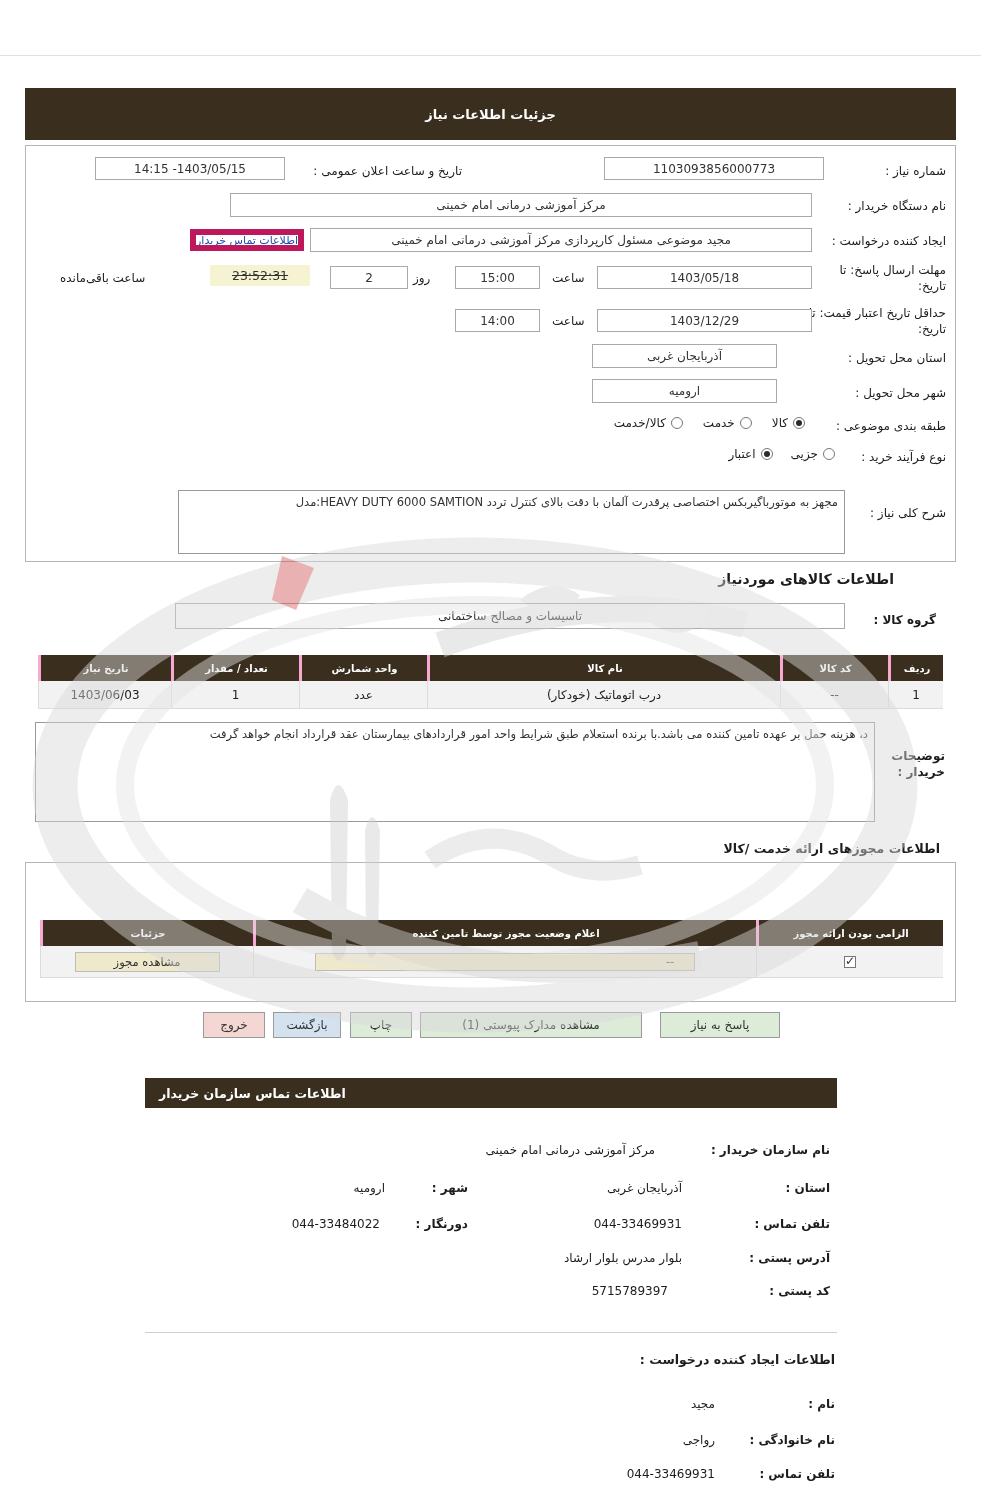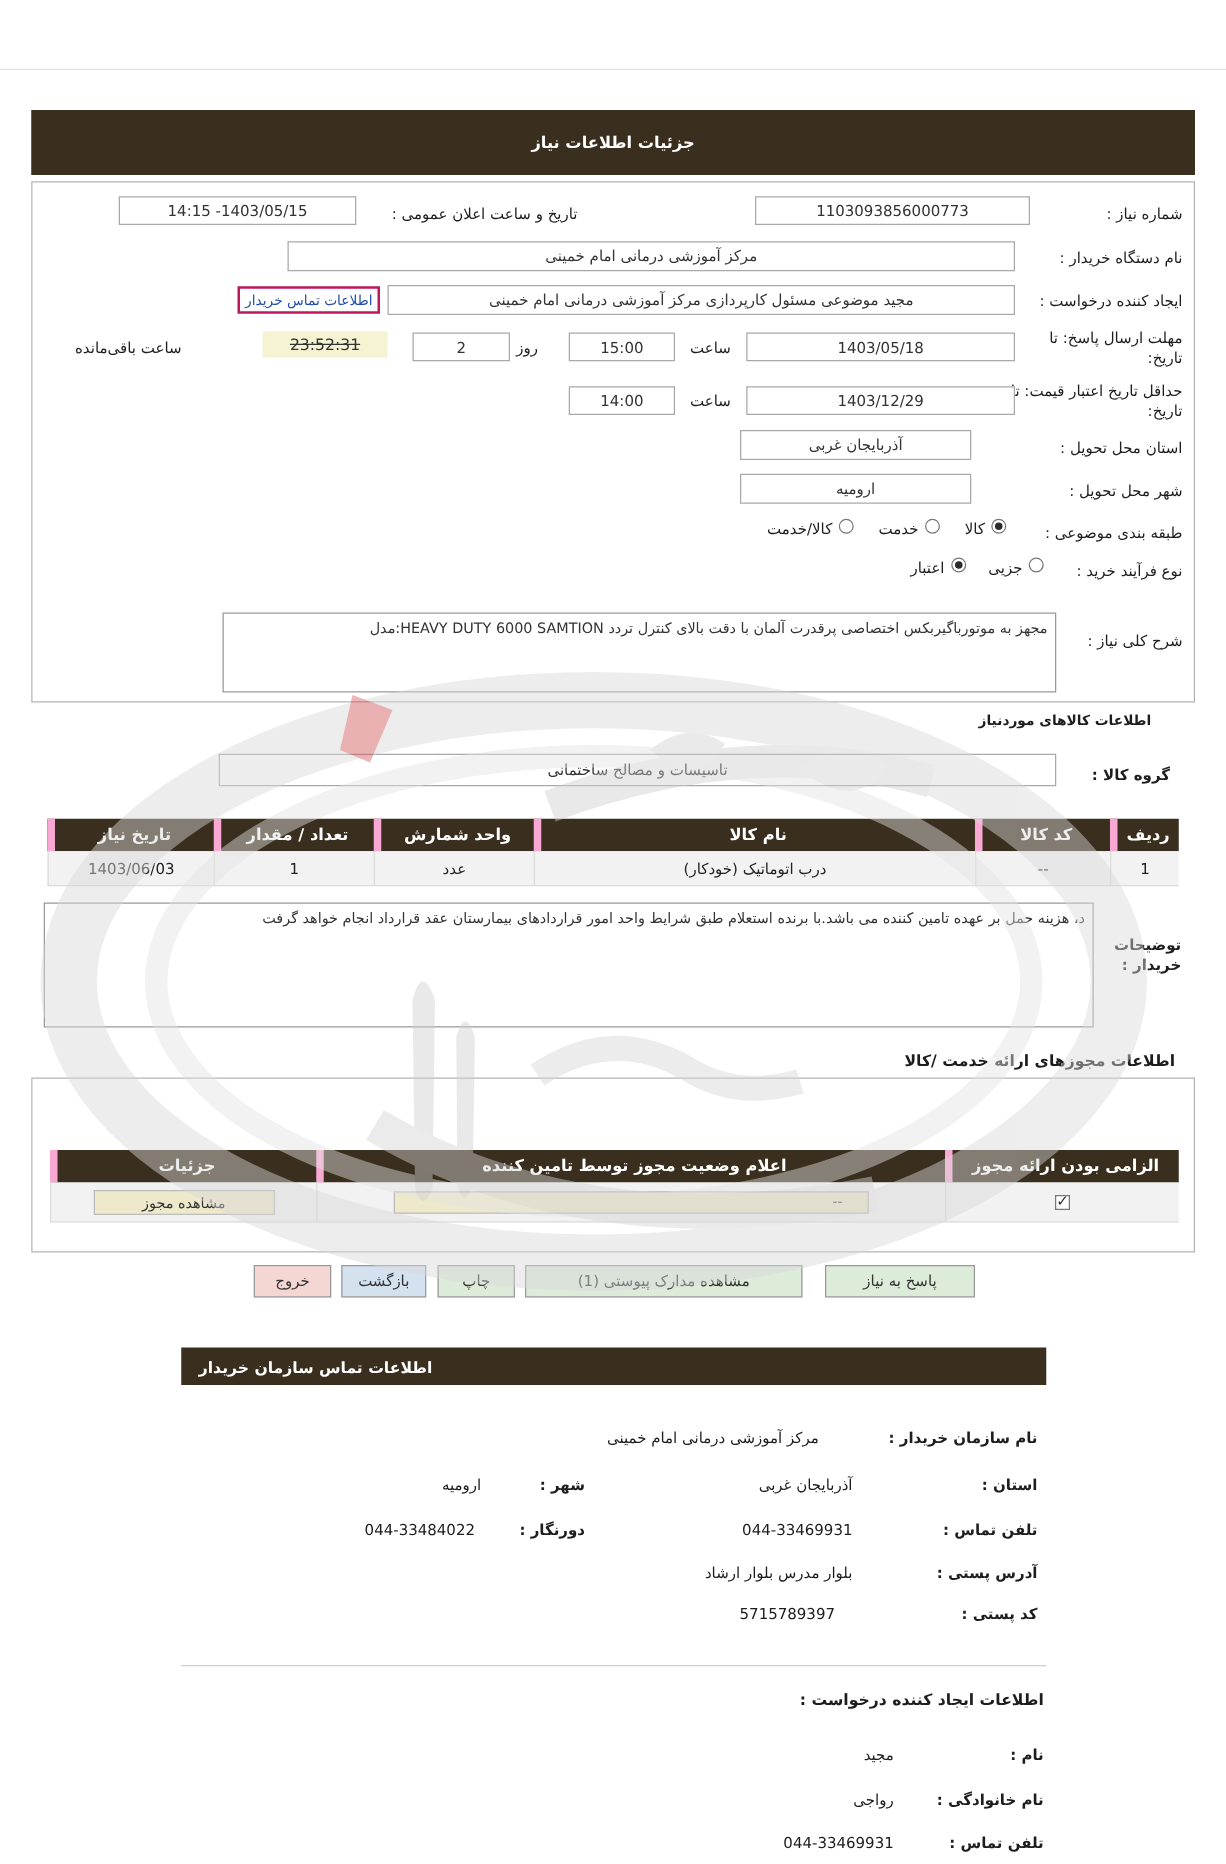--- a/index.html
+++ b/index.html
@@ -12,25 +12,25 @@
   .lbl{font-size:12px;color:#1d1d1d;text-align:right;line-height:1.35}
   .bold{font-weight:bold}
   .f{border:1px solid #a9a9a9;background:#fff;font-size:12px;color:#333;
      display:flex;align-items:center;justify-content:center;overflow:hidden;white-space:nowrap}
   .darkbar{background:#3a2f1e;color:#fff;font-weight:bold;font-size:13px;display:flex;align-items:center}
   .box{border:1px solid #b5b5b5;background:transparent}
   .radio{width:12px;height:12px;border:1px solid #777;border-radius:50%;background:#fff;display:inline-block;flex:none}
   .radio.on::after{content:"";display:block;width:6px;height:6px;margin:2px;border-radius:50%;background:#2b2b2b}
   .cb{width:12px;height:12px;border:1px solid #777;background:#fff;display:inline-block;position:relative;flex:none}
   .cb.on::after{content:"\2713";position:absolute;top:-3px;left:0;font-size:12px;font-weight:bold;color:#2b2b2b}
-  .optrow{display:flex;direction:rtl;align-items:flex-start;gap:5px}
+  .optrow{display:flex;direction:rtl;align-items:center;gap:5px}
   .tbl{display:flex;direction:rtl}
   .tbl .c{display:flex;align-items:center;justify-content:center;font-size:12px;overflow:hidden;white-space:nowrap}
   .thead{background:#3a2f1e;color:#fff;font-weight:bold}
-  .thead .c{font-size:13px;border-left:6px solid #f9a8d4}
+  .thead .c{font-size:10px;border-left:3px solid #f9a8d4}
   .trow{background:#f2f2f2}
   .trow .c{border-left:1px solid #dcdcdc;border-bottom:1px solid #dcdcdc}
   .btn{position:absolute;height:26px;border:1px solid #9a9a9a;font-size:12px;color:#333;
        display:flex;align-items:center;justify-content:center;cursor:pointer;white-space:nowrap}
   .btn-green{background:#ddebd9}
   .btn-blue{background:#d4e2f0}
   .btn-pink{background:#f4d6d3}
   .note{border:1px solid #999;background:#fff;font-size:11.5px;color:#333;padding:3px 6px;line-height:1.5;overflow:hidden}
   .ltr{direction:ltr;text-align:right}
   .watermark{position:absolute;inset:0;z-index:60;pointer-events:none}
@@ -49,21 +49,21 @@
 <div class="abs lbl" style="right:35px;top:163px">شماره نیاز :</div>
 <div class="abs f ltr" style="left:604px;top:157px;width:220px;height:23px">1103093856000773</div>
 <div class="abs lbl" style="right:519px;top:163px">تاریخ و ساعت اعلان عمومی :</div>
 <div class="abs f ltr" style="left:95px;top:157px;width:190px;height:23px">14:15 -1403/05/15</div>
 
 <div class="abs lbl" style="right:35px;top:198px">نام دستگاه خریدار :</div>
 <div class="abs f" style="left:230px;top:193px;width:582px;height:24px">مرکز آموزشی درمانی امام خمینی</div>
 
 <div class="abs lbl" style="right:35px;top:233px">ایجاد کننده درخواست :</div>
 <div class="abs f" style="left:310px;top:228px;width:502px;height:24px">مجید موضوعی مسئول کارپردازی مرکز آموزشی درمانی امام خمینی</div>
-<div class="abs f" style="left:190px;top:229px;width:114px;height:22px;border:2px solid #be185d;color:#1f4db0;font-size:11px;cursor:pointer">اطلاعات تماس خریدار</div>
+<div class="abs f" style="left:190px;top:229px;width:114px;height:22px;border:6px solid #be185d;color:#1f4db0;font-size:11px;cursor:pointer">اطلاعات تماس خریدار</div>
 
 <div class="abs lbl" style="right:35px;top:262px;width:115px">مهلت ارسال پاسخ: تا تاریخ:</div>
 <div class="abs f ltr" style="left:597px;top:266px;width:215px;height:23px">1403/05/18</div>
 <div class="abs lbl" style="left:552px;top:270px">ساعت</div>
 <div class="abs f ltr" style="left:455px;top:266px;width:85px;height:23px">15:00</div>
 <div class="abs lbl" style="left:413px;top:270px">روز</div>
 <div class="abs f ltr" style="left:330px;top:266px;width:78px;height:23px">2</div>
 <div class="abs" style="left:210px;top:265px;width:100px;height:21px;background:#f6f3d3;font-size:12.5px;color:#333;display:flex;align-items:center;justify-content:center;text-decoration:line-through">23:52:31</div>
 <div class="abs lbl" style="left:60px;top:270px">ساعت باقی‌مانده</div>
 
@@ -101,21 +101,21 @@
   </span>
   <span class="optrow">
     <span class="radio on"></span>
     <span class="lbl">اعتبار</span>
   </span>
 </div>
 
 <div class="abs lbl" style="right:35px;top:505px;width:110px">شرح کلی نیاز :</div>
 <div class="abs note ltr" style="left:178px;top:490px;width:667px;height:64px">مدل:HEAVY DUTY 6000 SAMTION مجهز به موتورباگیربکس اختصاصی پرقدرت آلمان با دقت بالای کنترل تردد</div>
 
-<div class="abs lbl bold" style="right:60px;top:570px;font-size:11px">اطلاعات کالاهای موردنیاز</div>
+<div class="abs lbl bold" style="right:87px;top:570px;font-size:14px">اطلاعات کالاهای موردنیاز</div>
 <div class="abs lbl bold" style="right:45px;top:612px">گروه کالا :</div>
 <div class="abs f" style="left:175px;top:603px;width:670px;height:26px">تاسیسات و مصالح ساختمانی</div>
 
 <div class="abs tbl thead" style="left:38px;top:655px;width:905px;height:26px">
   <div class="c" style="width:55px">ردیف</div>
   <div class="c" style="width:108px">کد کالا</div>
   <div class="c" style="width:353px">نام کالا</div>
   <div class="c" style="width:128px">واحد شمارش</div>
   <div class="c" style="width:128px">تعداد / مقدار</div>
   <div class="c" style="width:133px">تاریخ نیاز</div>

